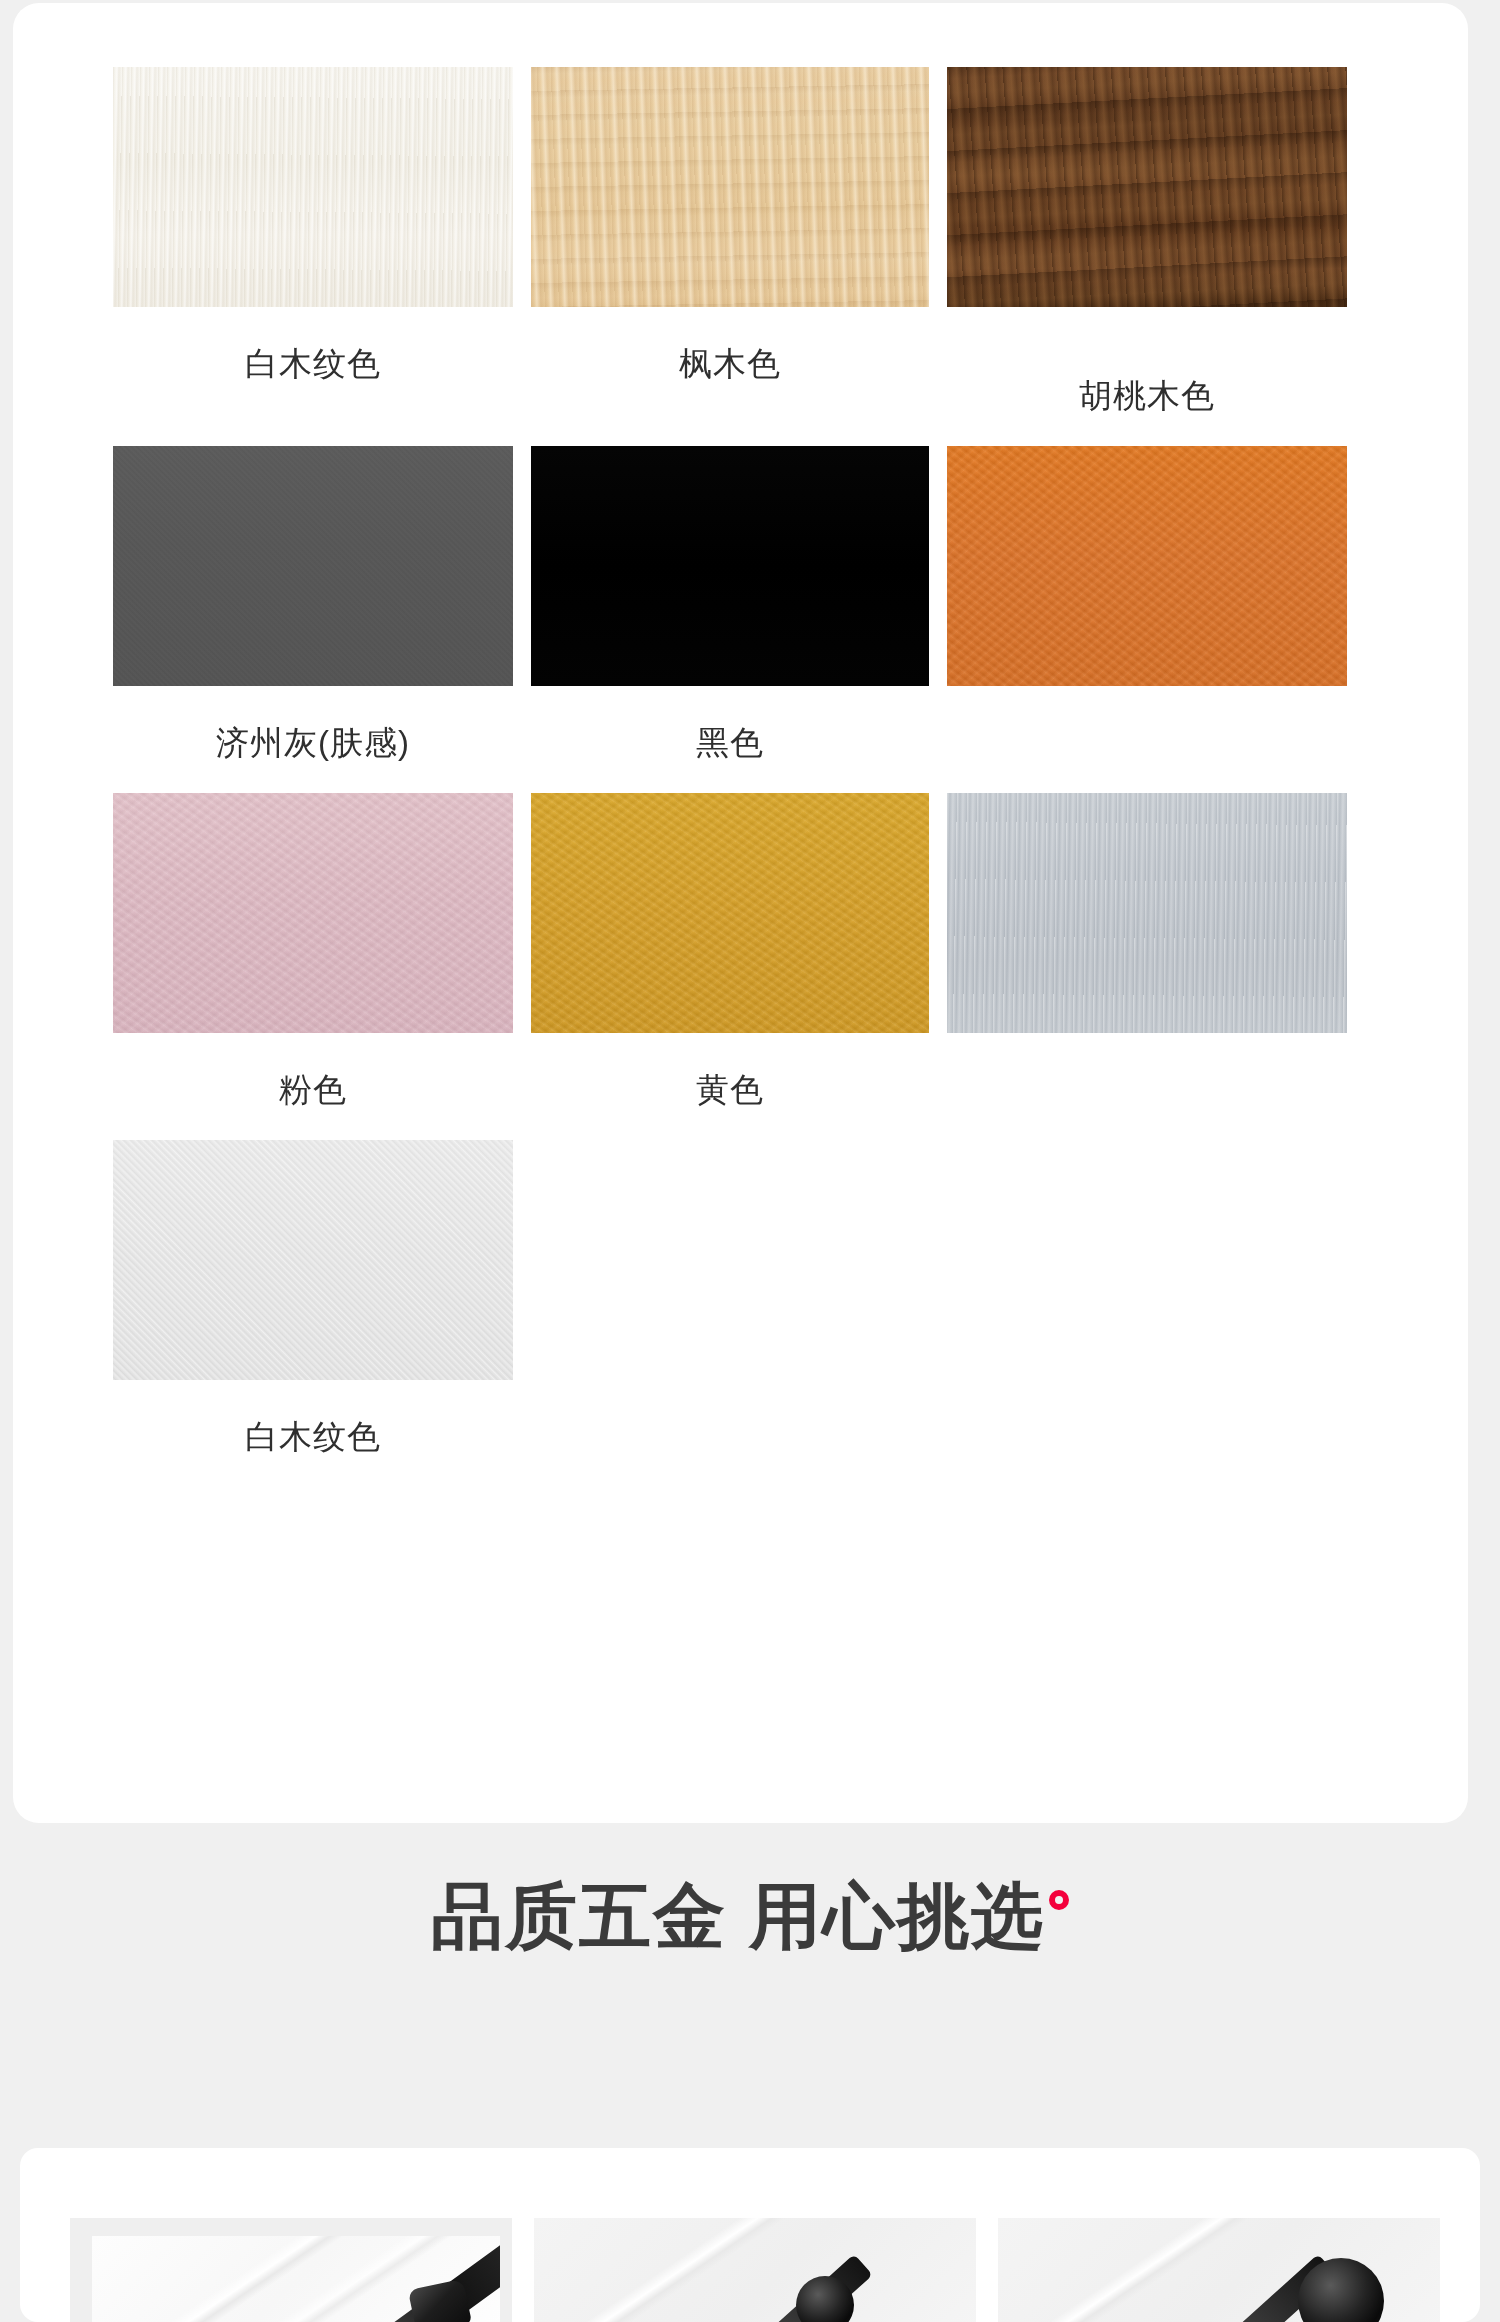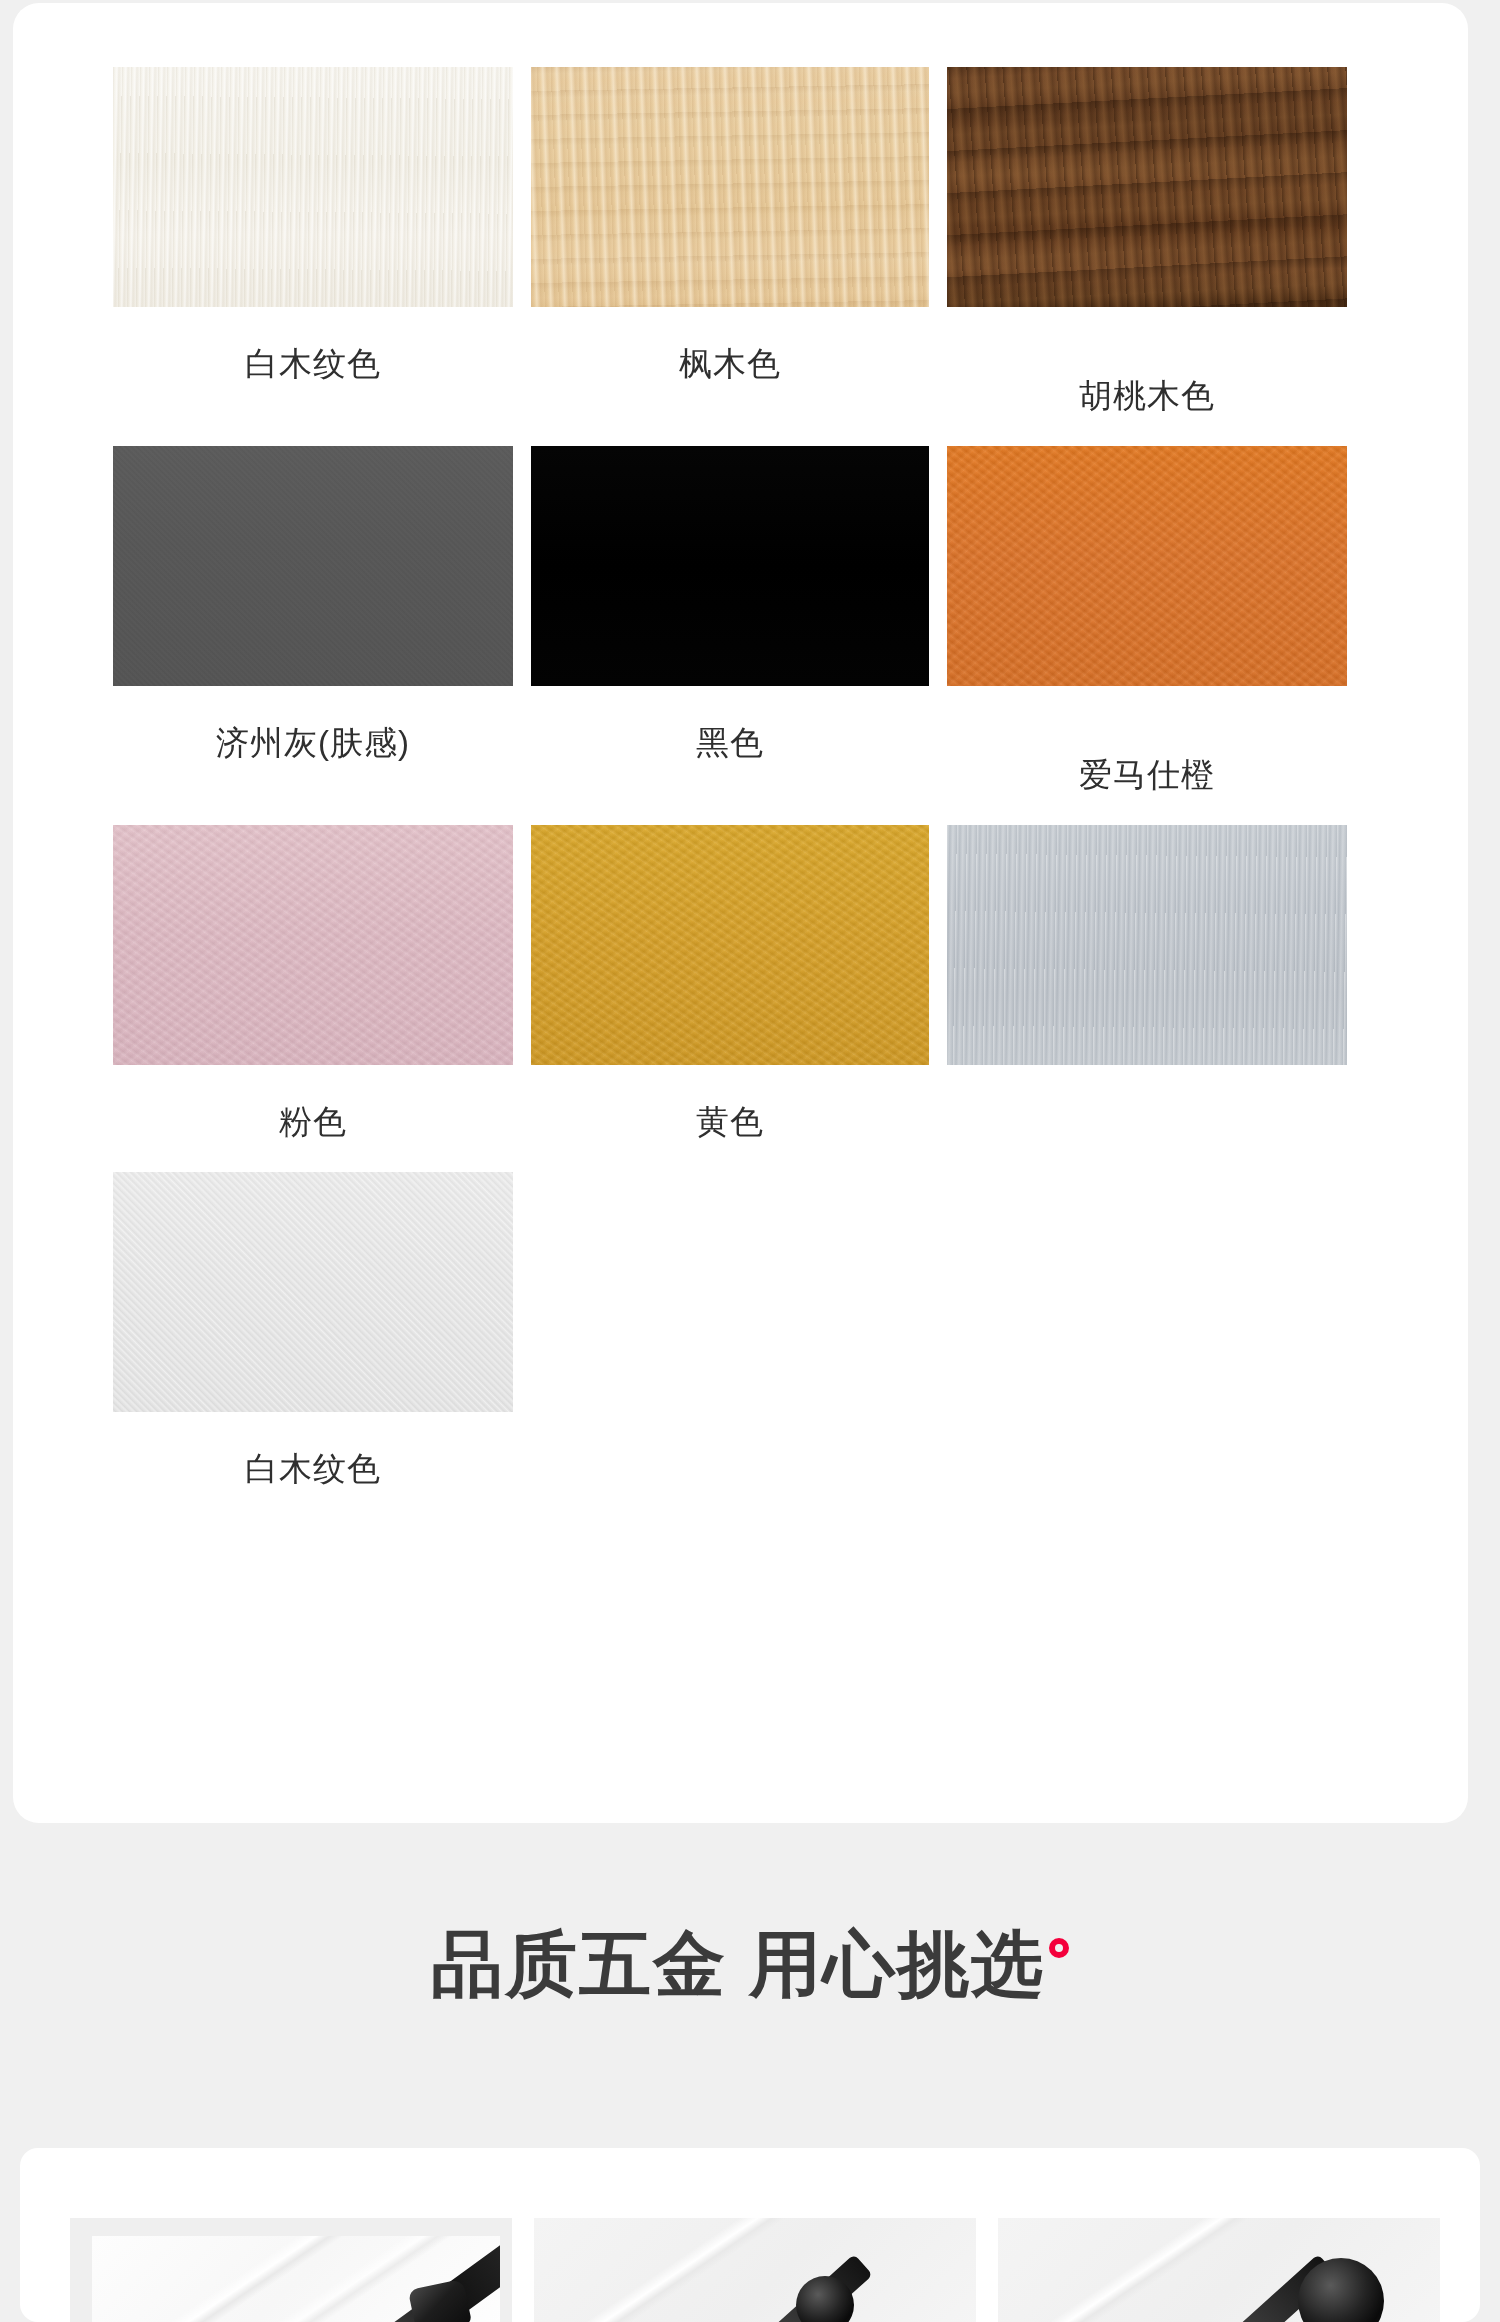--- a/index.html
+++ b/index.html
@@ -203,21 +203,21 @@
         rgba(255,255,255,.5) 0px,
         rgba(198,198,198,.16) 2px,
         rgba(255,255,255,.35) 5px),
       linear-gradient(180deg,#e8e8e8 0%,#e3e3e3 50%,#e0e0e0 100%);
   }
 
   
   .section-heading {
     position: absolute;
     left: 0;
-    top: 1928px;
+    top: 1880px;
     width: 1500px;
     text-align: center;
     white-space: nowrap;
   }
   .section-heading .head-text {
     font-size: 72px;
     font-weight: 700;
     color: #3b3b3b;
     letter-spacing: 2px;
     line-height: 1;
@@ -358,21 +358,20 @@
       <div class="swatch-label">济州灰(肤感)</div>
     </div>
 
     <div class="swatch-cell">
       <div class="swatch-chip tex-black"></div>
       <div class="swatch-label">黑色</div>
     </div>
 
     <div class="swatch-cell">
       <div class="swatch-chip tex-orange"></div>
-      <div class="swatch-label">爱马仕橙</div>
     </div>
 
 
     <div class="swatch-cell">
       <div class="swatch-chip tex-pink"></div>
       <div class="swatch-label">粉色</div>
     </div>
 
     <div class="swatch-cell">
       <div class="swatch-chip tex-yellow"></div>

